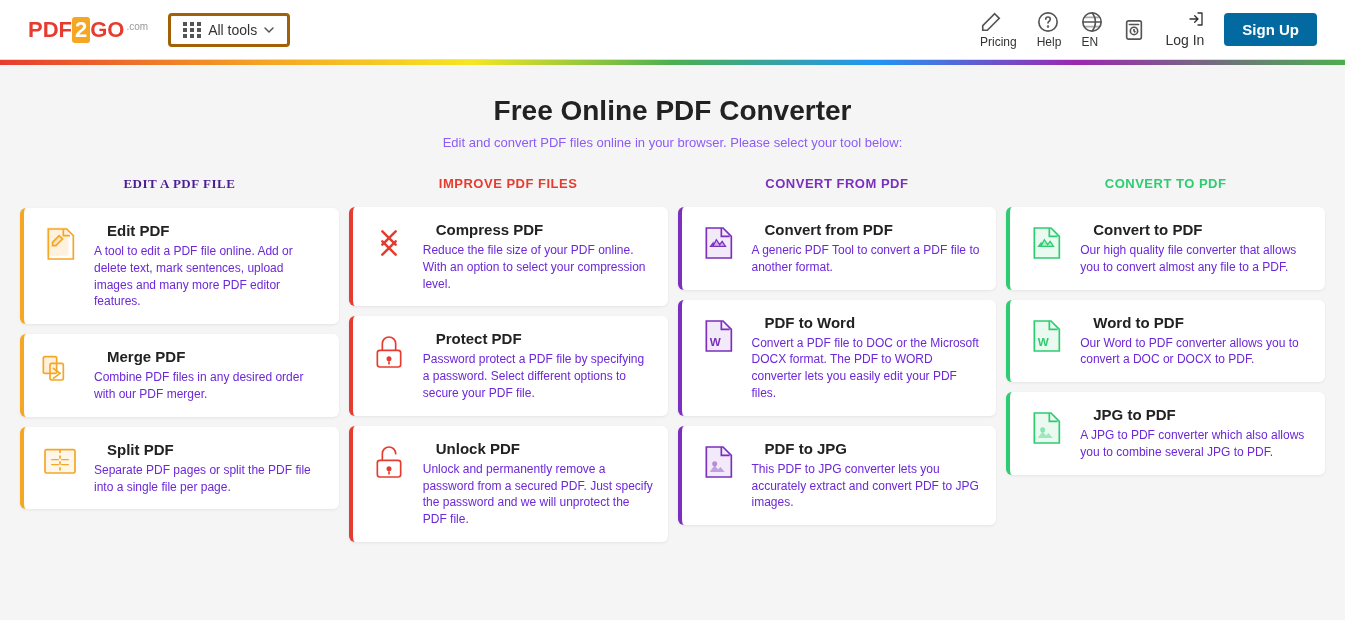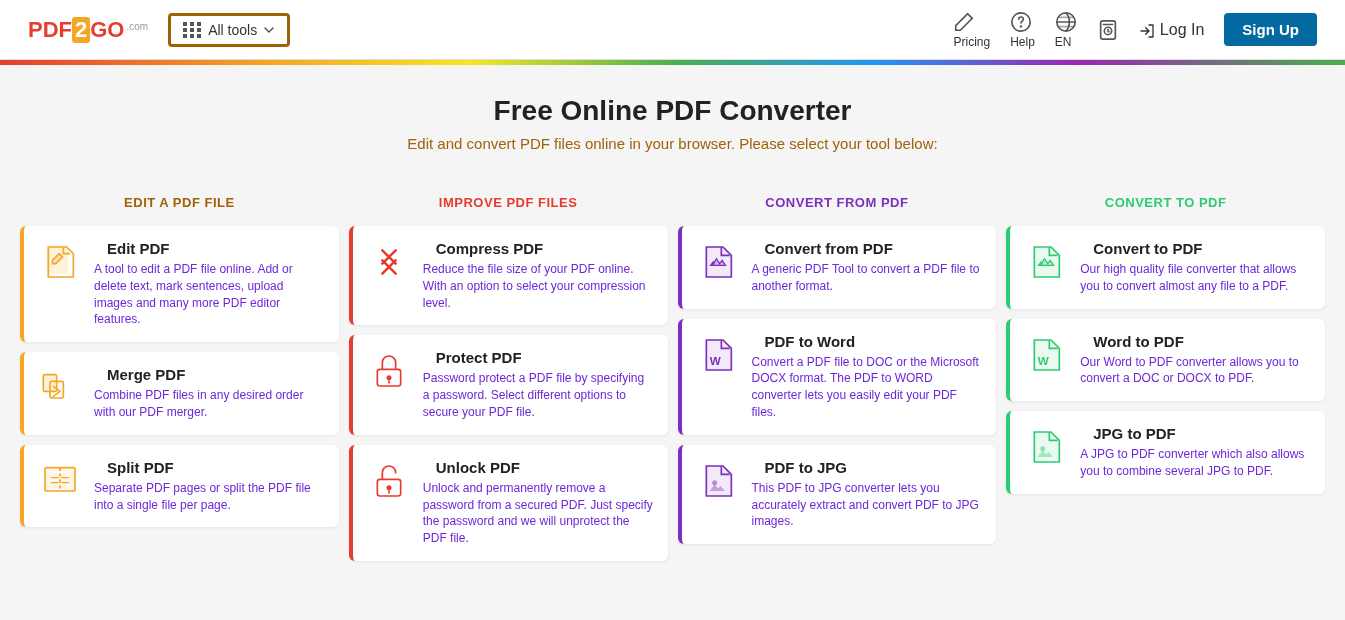--- a/index.html
+++ b/index.html
@@ -90,22 +90,23 @@
       width: 22px;
       height: 22px;
     }
     .login-btn {
       display: flex;
       align-items: flex-end;
       gap: 5px;
       background: none;
       border: none;
       cursor: pointer;
-      font-size: 16px;
+      font-size: 14px;
       color: #333;
+      flex-direction: column;
     }
     .signup-btn {
       background: #0369a1;
       color: #fff;
       border: none;
       border-radius: 4px;
       padding: 8px 18px;
       font-size: 15px;
       font-weight: bold;
       cursor: pointer;
@@ -124,40 +125,40 @@
     }
     .page-title {
       text-align: center;
       font-size: 28px;
       font-weight: bold;
       color: #222;
       margin-bottom: 8px;
     }
     .page-subtitle {
       text-align: center;
-      font-size: 15px;
-      color: #a16207;
-      margin-bottom: 43px;
+      font-size: 13px;
+      color: #8b5cf6;
+      margin-bottom: 26px;
     }
 
     
     .tools-grid {
       display: grid;
       grid-template-columns: repeat(4, 1fr);
       gap: 0 10px;
     }
     .column-header {
       text-align: center;
       font-size: 13px;
       font-weight: bold;
       letter-spacing: 0.5px;
       margin-bottom: 12px;
       padding-bottom: 4px;
     }
-    .col-edit .column-header { color: #a16207; }
+    .col-edit .column-header { color: #4c1d95; font-family: Liberation Serif, serif; }
     .col-improve .column-header { color: #e63c2f; }
     .col-from .column-header { color: #7b2fbe; }
     .col-to .column-header { color: #2ecc71; }
 
     .tool-card {
       background: #fff;
       border-radius: 6px;
       padding: 14px 14px 14px 14px;
       margin-bottom: 10px;
       display: flex;

